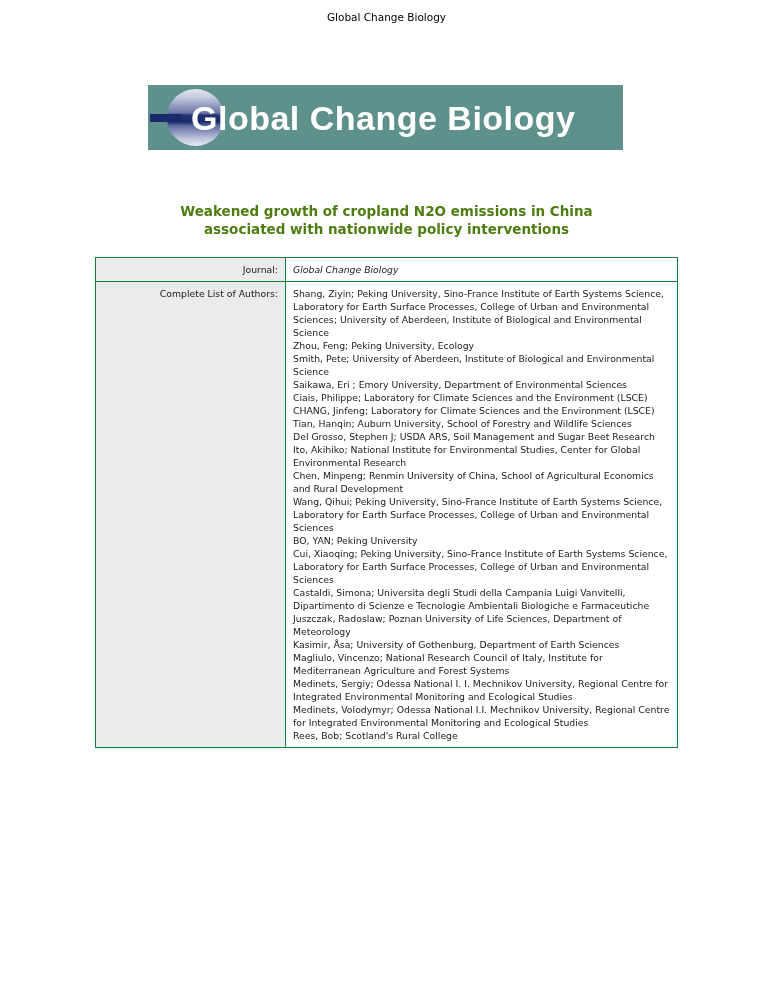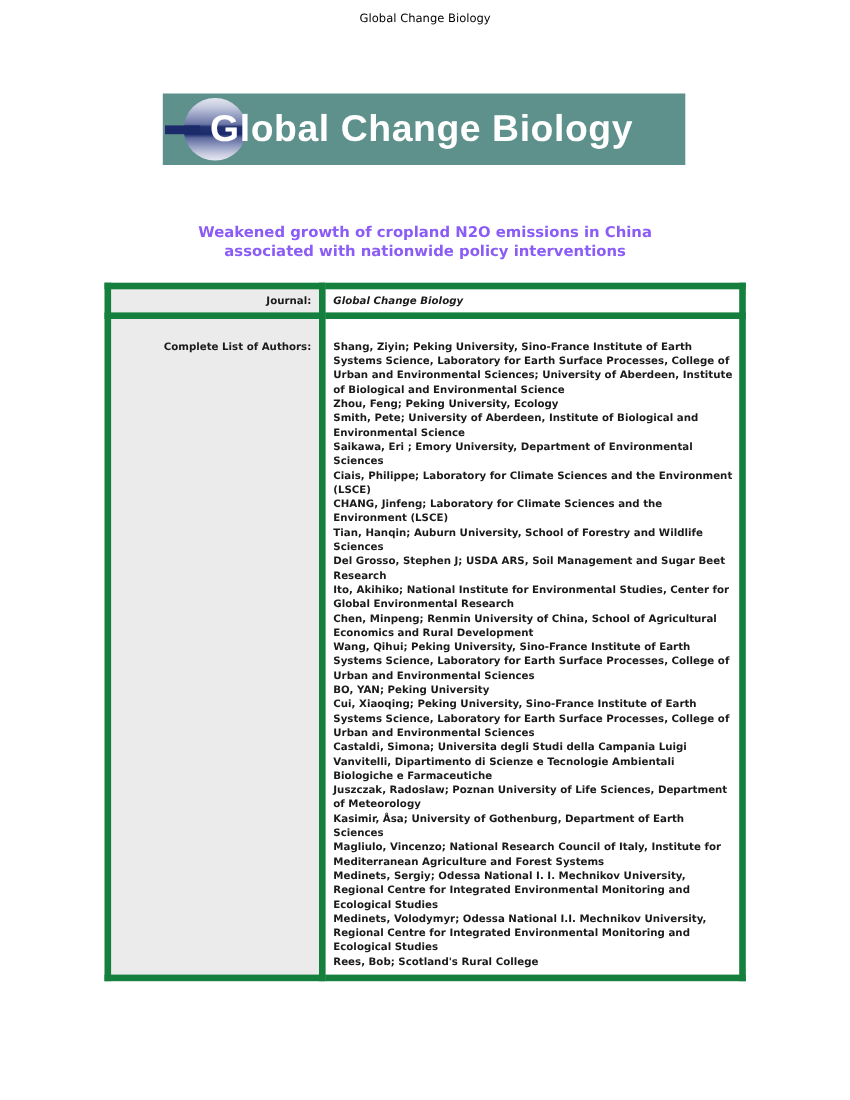--- a/index.html
+++ b/index.html
@@ -78,38 +78,38 @@
   .paper-title {
     position: absolute;
     top: 203px;
     left: 0;
     width: 100%;
     margin: 0;
     text-align: center;
     font-size: 13.5px;
     font-weight: bold;
     line-height: 17.5px;
-    color: #8b5cf6;
+    color: #4d7c0f;
     white-space: pre-line;
   }
   table.info-table {
     position: absolute;
     left: 95px;
     top: 257px;
     width: 583px;
     border-collapse: collapse;
     border: 1px solid #7f7f7f;
     font-size: 9.3px;
     table-layout: fixed;
   }
   table.info-table th,
   table.info-table td {
-    border: 6px solid #15803d;
+    border: 1px solid #15803d;
     vertical-align: middle;
-    font-weight: bold;
+    font-weight: normal;
     line-height: 13px;
   }
   table.info-table th {
     width: 172px;
     background: #ebebeb;
     text-align: right;
     padding: 4px 7px 4px 10px;
     color: #1a1a1a;
   }
   table.info-table td {
@@ -119,21 +119,21 @@
     color: #1a1a1a;
   }
   tr.row-journal  { height: 24px; }
   tr.row-id      { height: 25px; }
   tr.row-type    { height: 24px; }
   tr.row-date    { height: 38px; }
   td.italic { font-style: italic; }
   tr.row-authors th,
   tr.row-authors td {
     vertical-align: top;
-    padding-top: 19px;
+    padding-top: 5px;
     padding-bottom: 5px;
   }
   td.authors-cell {
     white-space: pre-line;
   }
 </style>
 </head>
 <body>
 
 <div class="page">

